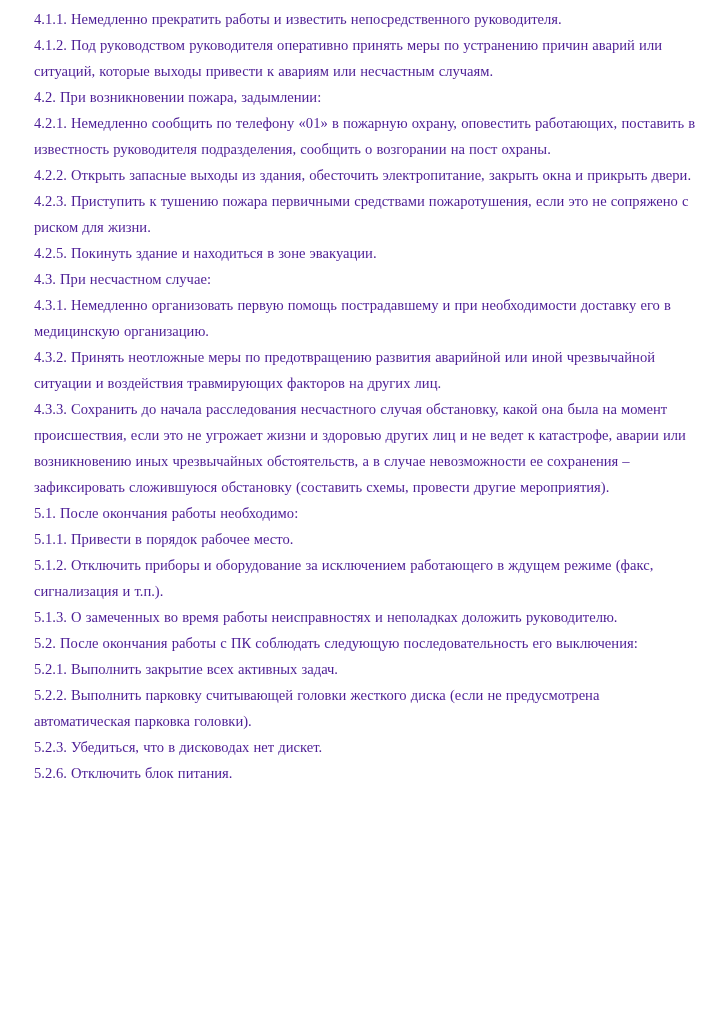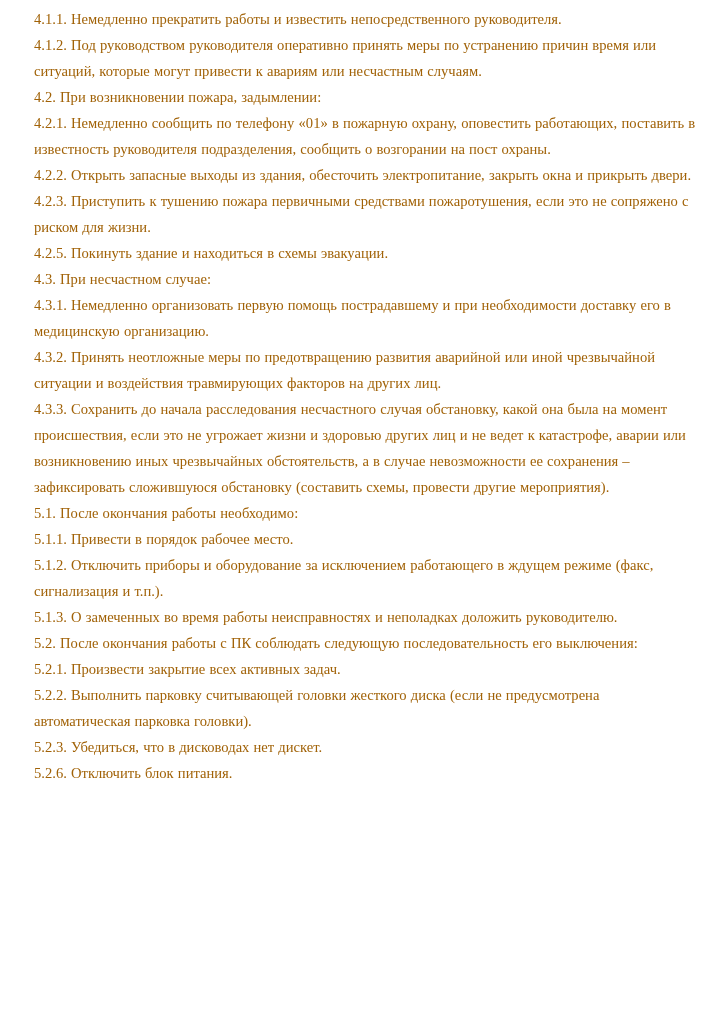--- a/index.html
+++ b/index.html
@@ -13,53 +13,53 @@
     overflow: hidden;
   }
   .page {
     box-sizing: border-box;
     width: 724px;
     height: 1024px;
     padding: 6px 26px 0 34px;
     font-family: "Liberation Serif", "DejaVu Serif", serif;
     font-size: 14.6px;
     line-height: 26px;
-    color: #a16207;
+    color: #4c1d95;
     text-align: left;
   }
   .para {
     margin: 0;
     padding: 0;
     word-spacing: 0.5px;
   }
   .heading {
     margin: 22px 0 0 0;
     padding: 0;
     font-weight: bold;
     font-size: 15px;
     letter-spacing: 0.2px;
   }
 </style>
 </head>
 <body>
 
 <div class="page">
   <p class="para">4.1.1. Немедленно прекратить работы и известить непосредственного руководителя.</p>
-  <p class="para">4.1.2. Под руководством руководителя оперативно принять меры по устранению причин время или ситуаций, которые могут привести к авариям или несчастным случаям.</p>
+  <p class="para">4.1.2. Под руководством руководителя оперативно принять меры по устранению причин аварий или ситуаций, которые выходы привести к авариям или несчастным случаям.</p>
   <p class="para">4.2. При возникновении пожара, задымлении:</p>
   <p class="para">4.2.1. Немедленно сообщить по телефону «01» в пожарную охрану, оповестить работающих, поставить в известность руководителя подразделения, сообщить о возгорании на пост охраны.</p>
   <p class="para">4.2.2. Открыть запасные выходы из здания, обесточить электропитание, закрыть окна и прикрыть двери.</p>
   <p class="para">4.2.3. Приступить к тушению пожара первичными средствами пожаротушения, если это не сопряжено с риском для жизни.</p>
-  <p class="para">4.2.5. Покинуть здание и находиться в схемы эвакуации.</p>
+  <p class="para">4.2.5. Покинуть здание и находиться в зоне эвакуации.</p>
   <p class="para">4.3. При несчастном случае:</p>
   <p class="para">4.3.1. Немедленно организовать первую помощь пострадавшему и при необходимости доставку его в медицинскую организацию.</p>
   <p class="para">4.3.2. Принять неотложные меры по предотвращению развития аварийной или иной чрезвычайной ситуации и воздействия травмирующих факторов на других лиц.</p>
   <p class="para">4.3.3. Сохранить до начала расследования несчастного случая обстановку, какой она была на момент происшествия, если это не угрожает жизни и здоровью других лиц и не ведет к катастрофе, аварии или возникновению иных чрезвычайных обстоятельств, а в случае невозможности ее сохранения – зафиксировать сложившуюся обстановку (составить схемы, провести другие мероприятия).</p>
   <p class="para">5.1. После окончания работы необходимо:</p>
   <p class="para">5.1.1. Привести в порядок рабочее место.</p>
   <p class="para">5.1.2. Отключить приборы и оборудование за исключением работающего в ждущем режиме (факс, сигнализация и т.п.).</p>
   <p class="para">5.1.3. О замеченных во время работы неисправностях и неполадках доложить руководителю.</p>
   <p class="para">5.2. После окончания работы с ПК соблюдать следующую последовательность его выключения:</p>
-  <p class="para">5.2.1. Произвести закрытие всех активных задач.</p>
+  <p class="para">5.2.1. Выполнить закрытие всех активных задач.</p>
   <p class="para">5.2.2. Выполнить парковку считывающей головки жесткого диска (если не предусмотрена автоматическая парковка головки).</p>
   <p class="para">5.2.3. Убедиться, что в дисководах нет дискет.</p>
   <p class="para">5.2.6. Отключить блок питания.</p>
 </div>
 
 </body></html>

